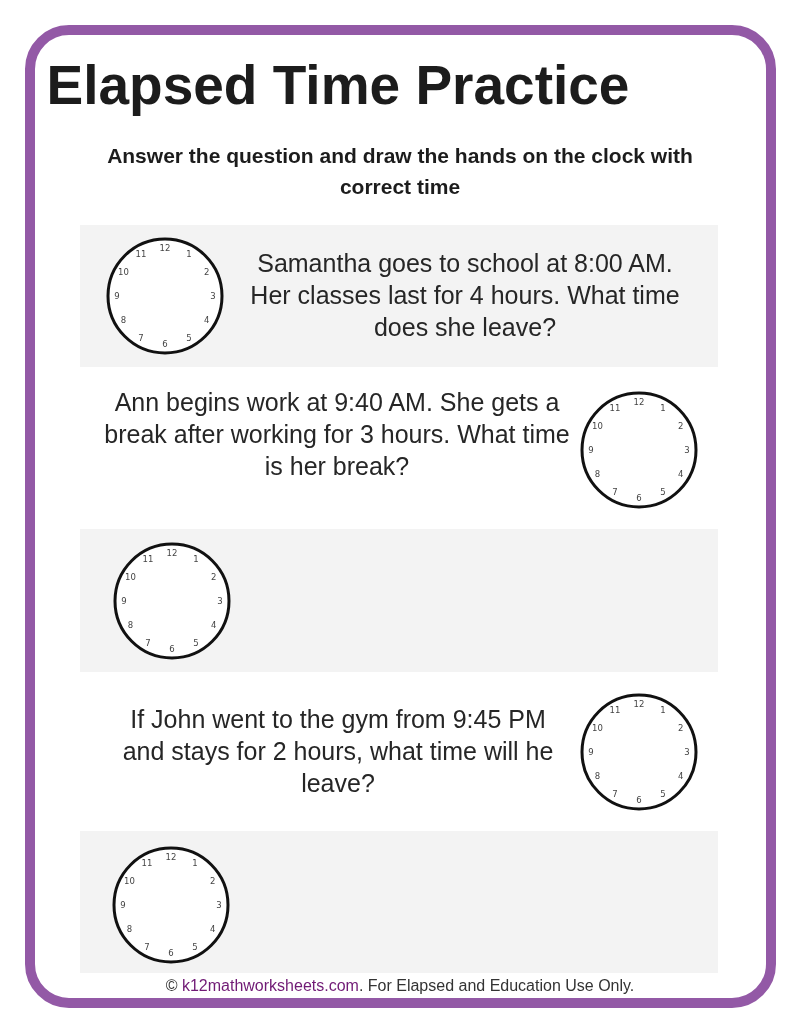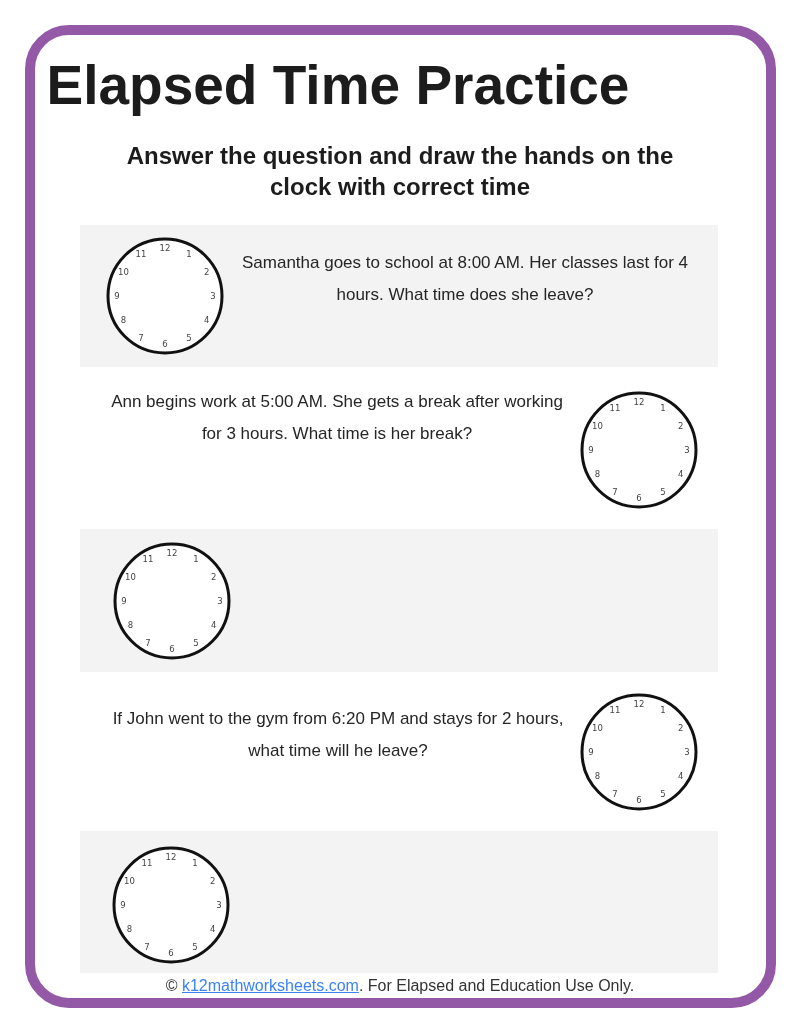--- a/index.html
+++ b/index.html
@@ -36,57 +36,56 @@
       letter-spacing: 0px;
       color: #1c1c1c;
       line-height: 64px;
     }
     .subtitle {
       position: absolute;
       left: 100px;
       top: 140px;
       width: 600px;
       text-align: center;
-      font-size: 24px;
+      font-size: 21px;
       font-weight: bold;
       line-height: 31px;
       color: #1c1c1c;
     }
     .row {
       position: absolute;
       left: 80px;
       width: 638px;
       height: 142px;
     }
     .row.shaded { background: #f3f3f3; }
     .row .clock {
       position: absolute;
       width: 122px;
       height: 122px;
     }
     .row .q {
       position: absolute;
       text-align: center;
-      font-size: 17px;
+      font-size: 25px;
       line-height: 32px;
       color: #262626;
     }
     .footer {
       position: absolute;
       left: 0;
       top: 975px;
       width: 800px;
       text-align: center;
       font-size: 16px;
       color: #333333;
       line-height: 22px;
     }
     .footer a {
-      color: #3b82f6;
-      text-decoration: underline;
+      color: #701a75;
     }
     svg text {
       font-family: "DejaVu Sans", sans-serif;
       font-size: 8.5px;
       fill: #444444;
     }
   </style>
 </head>
 <body>
 
@@ -109,21 +108,21 @@
         <text x="37.0" y="105.6" text-anchor="middle">7</text>
         <text x="19.4" y="88.0" text-anchor="middle">8</text>
         <text x="13.0" y="64.0" text-anchor="middle">9</text>
         <text x="19.4" y="40.0" text-anchor="middle">10</text>
         <text x="37.0" y="22.4" text-anchor="middle">11</text>
       </svg></div>
   <div class="q" style="left:160px; top:22px; width:450px;">Samantha goes to school at 8:00 AM. Her classes last for 4 hours. What time does she leave?</div>
 </div>
 
 <div class="row" style="top:378px;">
-  <div class="q" style="left:22px; top:8px; width:470px;">Ann begins work at 5:00 AM. She gets a break after working for 3 hours. What time is her break?</div>
+  <div class="q" style="left:22px; top:8px; width:470px;">Ann begins work at 9:40 AM. She gets a break after working for 3 hours. What time is her break?</div>
   <div class="clock" style="left:498px; top:11px;"><svg width="122" height="122" viewBox="0 0 122 122">
         <circle cx="61" cy="61" r="57" fill="#ffffff" stroke="#111111" stroke-width="3"></circle>
         <text x="61.0" y="16.0" text-anchor="middle">12</text>
         <text x="85.0" y="22.4" text-anchor="middle">1</text>
         <text x="102.6" y="40.0" text-anchor="middle">2</text>
         <text x="109.0" y="64.0" text-anchor="middle">3</text>
         <text x="102.6" y="88.0" text-anchor="middle">4</text>
         <text x="85.0" y="105.6" text-anchor="middle">5</text>
         <text x="61.0" y="112.0" text-anchor="middle">6</text>
         <text x="37.0" y="105.6" text-anchor="middle">7</text>
@@ -146,21 +145,21 @@
         <text x="61.0" y="112.0" text-anchor="middle">6</text>
         <text x="37.0" y="105.6" text-anchor="middle">7</text>
         <text x="19.4" y="88.0" text-anchor="middle">8</text>
         <text x="13.0" y="64.0" text-anchor="middle">9</text>
         <text x="19.4" y="40.0" text-anchor="middle">10</text>
         <text x="37.0" y="22.4" text-anchor="middle">11</text>
       </svg></div>
 </div>
 
 <div class="row" style="top:680px;">
-  <div class="q" style="left:28px; top:23px; width:460px;">If John went to the gym from 6:20 PM and stays for 2 hours, what time will he leave?</div>
+  <div class="q" style="left:28px; top:23px; width:460px;">If John went to the gym from 9:45 PM and stays for 2 hours, what time will he leave?</div>
   <div class="clock" style="left:498px; top:11px;"><svg width="122" height="122" viewBox="0 0 122 122">
         <circle cx="61" cy="61" r="57" fill="#ffffff" stroke="#111111" stroke-width="3"></circle>
         <text x="61.0" y="16.0" text-anchor="middle">12</text>
         <text x="85.0" y="22.4" text-anchor="middle">1</text>
         <text x="102.6" y="40.0" text-anchor="middle">2</text>
         <text x="109.0" y="64.0" text-anchor="middle">3</text>
         <text x="102.6" y="88.0" text-anchor="middle">4</text>
         <text x="85.0" y="105.6" text-anchor="middle">5</text>
         <text x="61.0" y="112.0" text-anchor="middle">6</text>
         <text x="37.0" y="105.6" text-anchor="middle">7</text>

